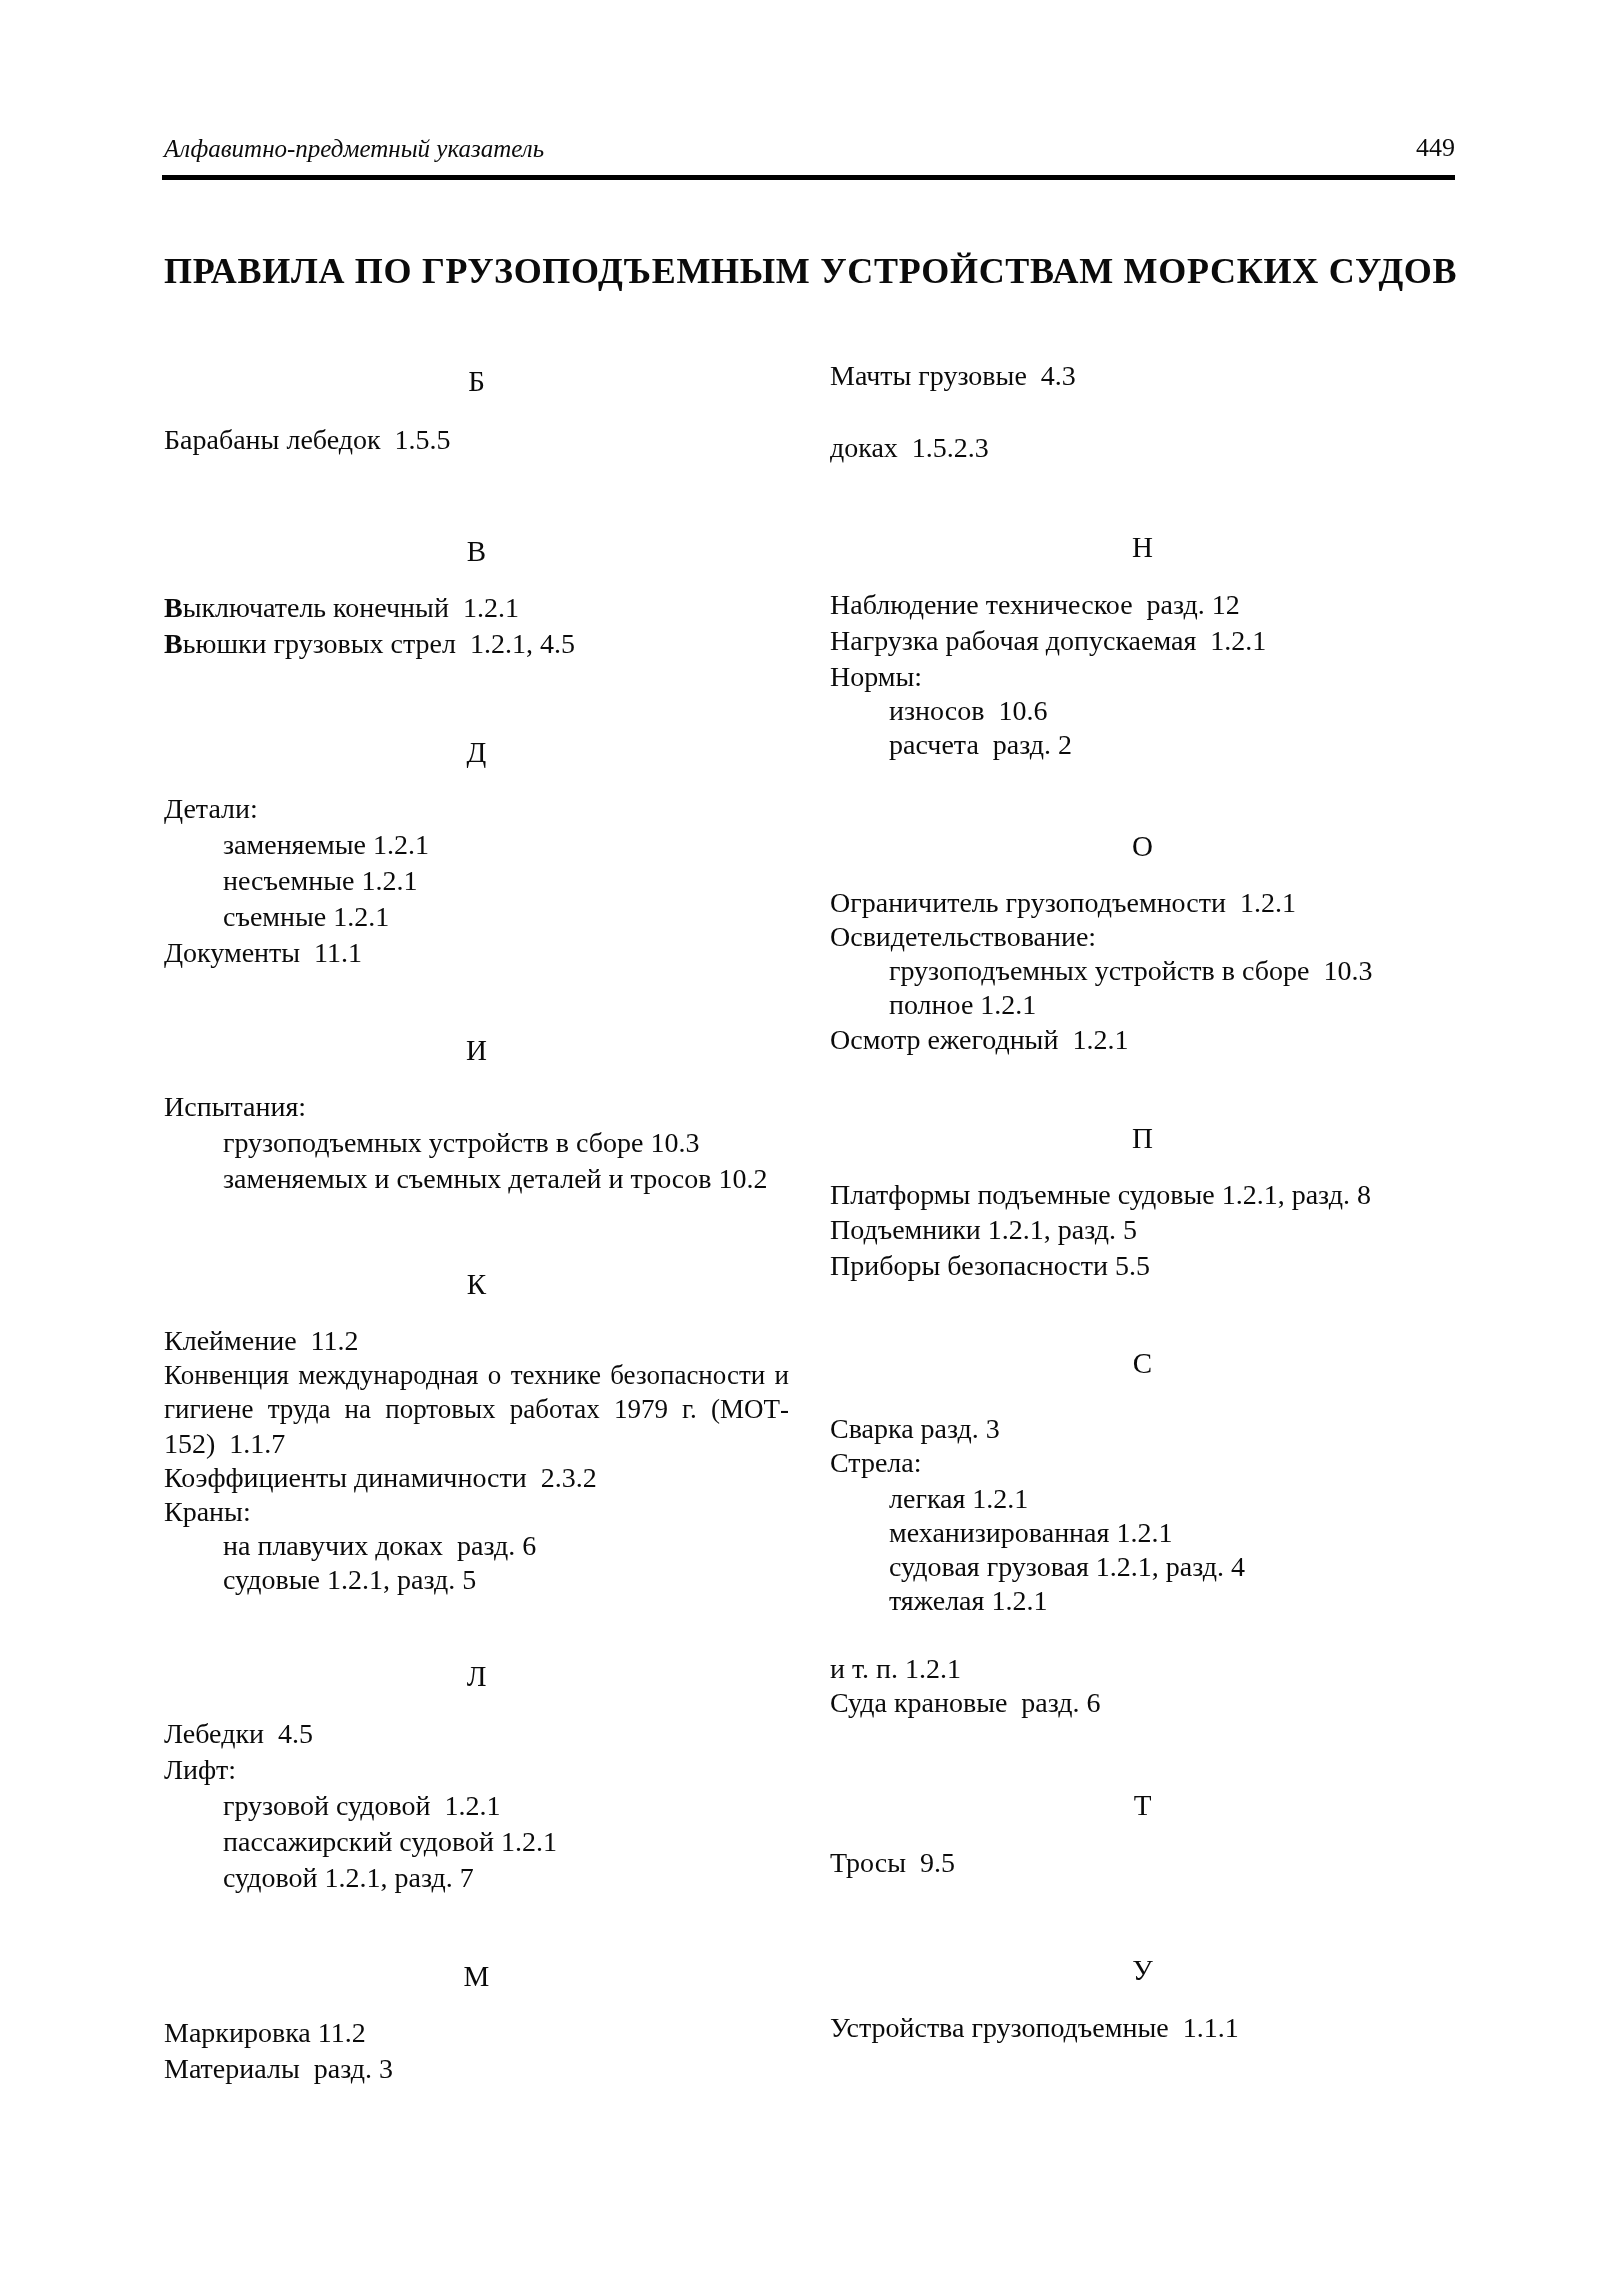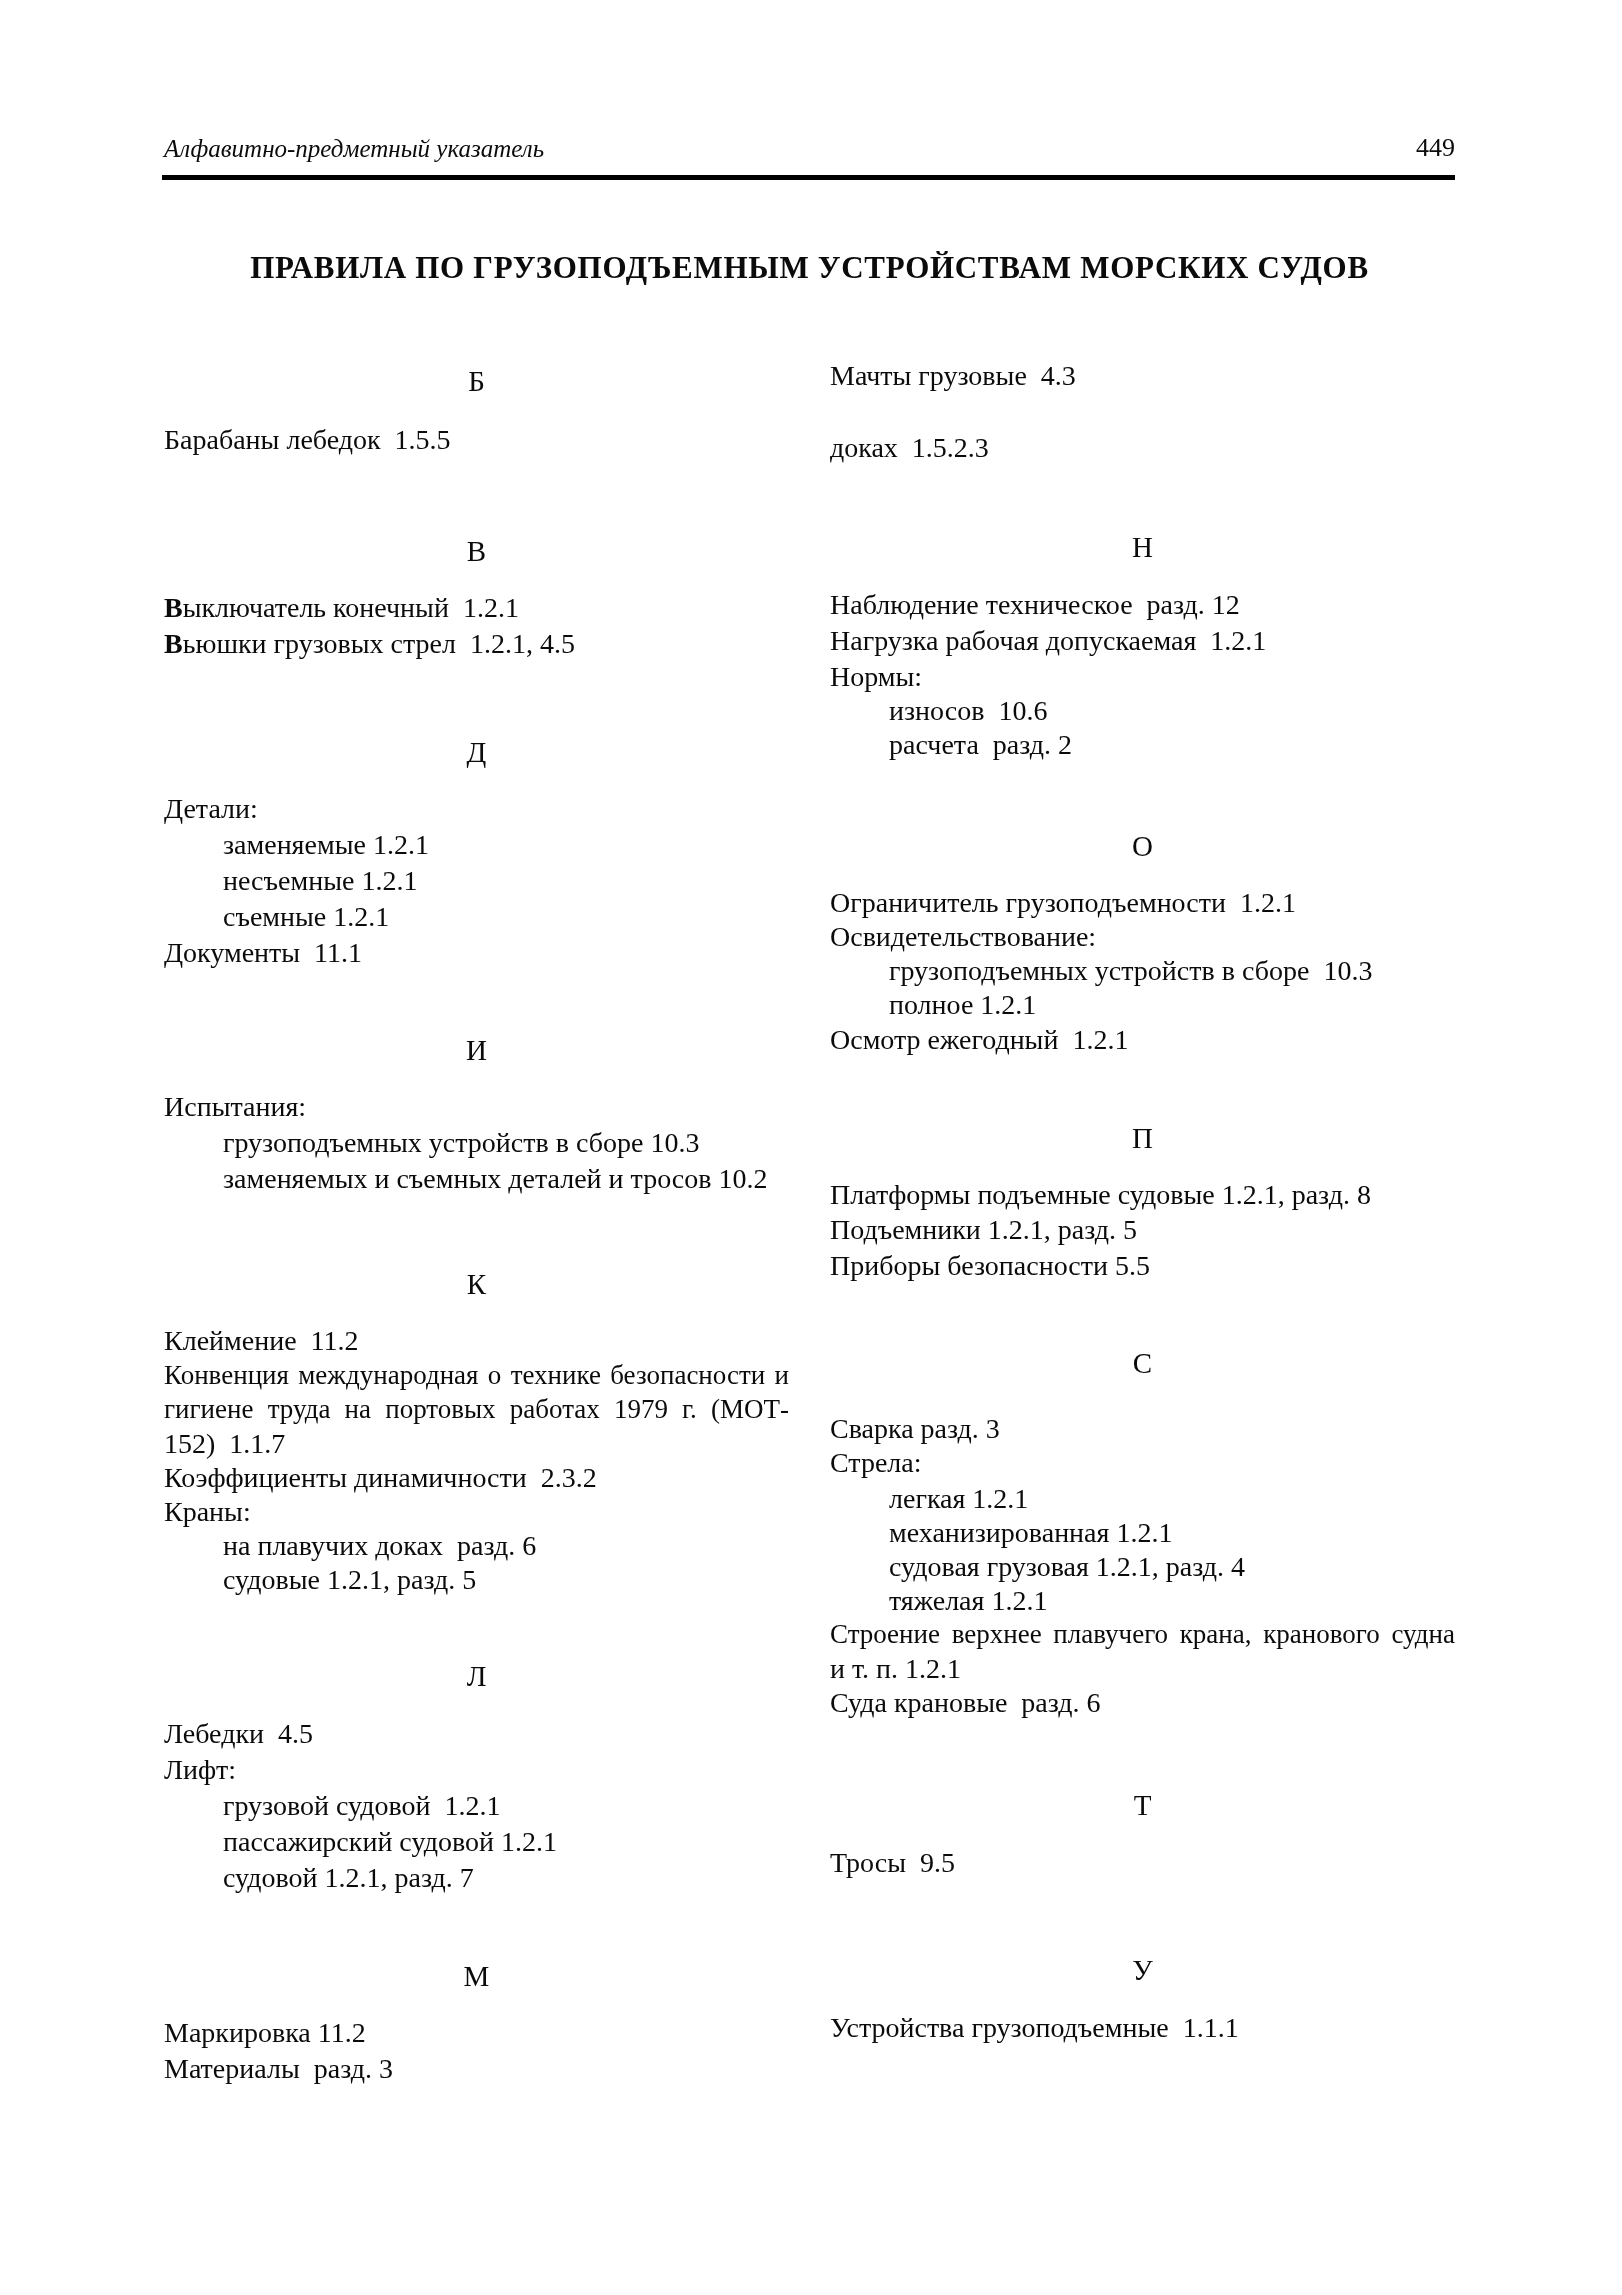--- a/index.html
+++ b/index.html
@@ -19,21 +19,21 @@
   .page-num{
     position:absolute;left:164px;top:133px;width:1291px;
     font-size:26px;text-align:right;white-space:pre;
   }
   .head-rule{
     position:absolute;left:162px;top:175px;width:1293px;height:5.2px;
     background:#000;
   }
   .doc-title{
     position:absolute;left:164px;top:250px;width:1291px;
-    text-align:center;font-size:31px;font-weight:bold;
+    text-align:center;font-size:36px;font-weight:bold;
     letter-spacing:0.7px;white-space:pre;
   }
   .col{position:absolute;top:0;height:2295px;}
   .col-left{left:164px;width:625px;}
   .col-right{left:830px;width:625px;}
   .line{position:absolute;left:0;line-height:1.15;}
   .letter{width:100%;text-align:center;font-size:29px;}
   .entry{font-size:28px;white-space:pre;}
   .indent{left:59px;}
   .justify{
@@ -119,21 +119,20 @@
     <div class="line entry" style="top:1214px">Подъемники 1.2.1, разд. 5</div>
     <div class="line entry" style="top:1250px">Приборы безопасности 5.5</div>
 
     <div class="line letter" style="top:1347px">С</div>
     <div class="line entry" style="top:1413px">Сварка разд. 3</div>
     <div class="line entry" style="top:1447px">Стрела:</div>
     <div class="line entry indent" style="top:1483px">легкая 1.2.1</div>
     <div class="line entry indent" style="top:1517px">механизированная 1.2.1</div>
     <div class="line entry indent" style="top:1551px">судовая грузовая 1.2.1, разд. 4</div>
     <div class="line entry indent" style="top:1585px">тяжелая 1.2.1</div>
-    <div class="line entry justify" style="top:1619px">Строение верхнее плавучего крана, кранового судна</div>
     <div class="line entry" style="top:1653px">и т. п. 1.2.1</div>
     <div class="line entry" style="top:1687px">Суда крановые  разд. 6</div>
 
     <div class="line letter" style="top:1789px">Т</div>
     <div class="line entry" style="top:1847px">Тросы  9.5</div>
 
     <div class="line letter" style="top:1954px">У</div>
     <div class="line entry" style="top:2012px">Устройства грузоподъемные  1.1.1</div>
   </div>
 

